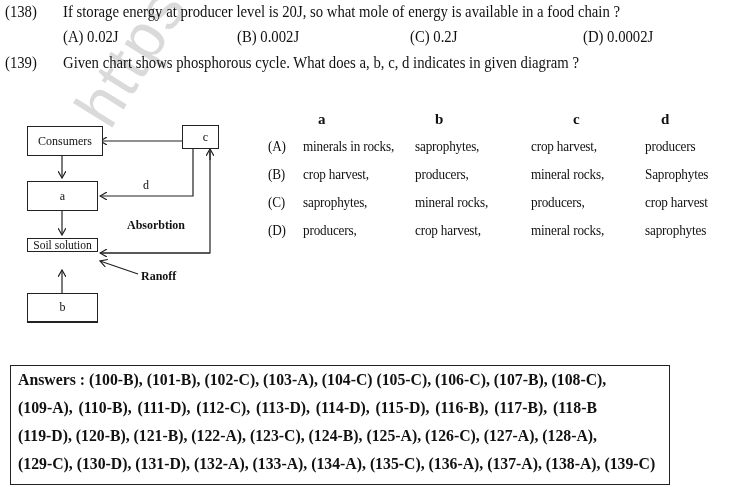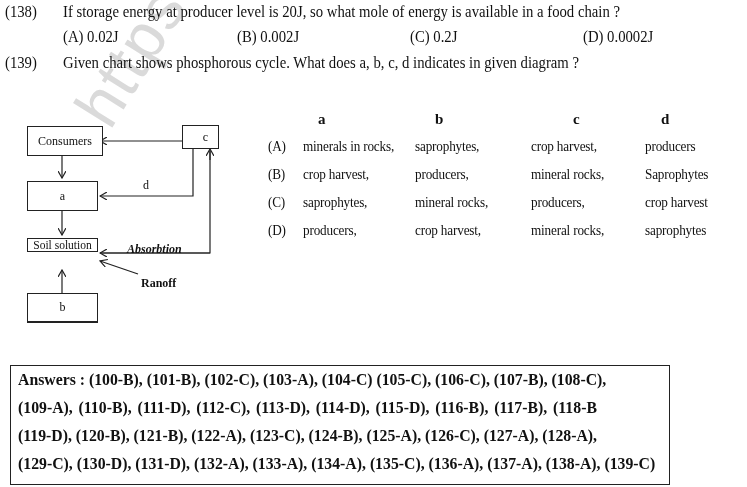--- a/index.html
+++ b/index.html
@@ -62,22 +62,22 @@
     <line x1="138" y1="274" x2="100" y2="261" stroke="#222" stroke-width="1.2" marker-end="url(#ah)"></line>
   </svg>
 
   <div class="box" style="left:27px; top:126px; width:76px; height:30px;">Consumers</div>
   <div class="box" style="left:182px; top:125px; width:37px; height:24px; justify-content:flex-end; padding-right:10px;">c</div>
   <div class="box" style="left:27px; top:181px; width:71px; height:30px;">a</div>
   <div class="box" style="left:27px; top:238px; width:71px; height:14px; font-size:11.5px;">Soil solution</div>
   <div class="box" style="left:27px; top:293px; width:71px; height:30px; border-bottom-width:2.5px;">b</div>
 
   <div class="lbl" style="left:143px; top:178px;">d</div>
-  <div class="lbl" style="left:127px; top:242px; font-weight:bold;font-style:italic;">Absorbtion</div>
-  <div class="lbl" style="left:141px; top:276px; font-weight:bold;">Ranoff</div>
+  <div class="lbl" style="left:127px; top:218px; font-weight:bold;">Absorbtion</div>
+  <div class="lbl" style="left:141px; top:269px; font-weight:bold;">Ranoff</div>
 </div>
 
 <div>
   <div class="abs hdr" style="left:318px; top:111px;">a</div>
   <div class="abs hdr" style="left:435px; top:111px;">b</div>
   <div class="abs hdr" style="left:573px; top:111px;">c</div>
   <div class="abs hdr" style="left:661px; top:111px;">d</div>
 
   <div>
     <div class="abs tbl" style="left:268px; top:138px;">(A)</div>

